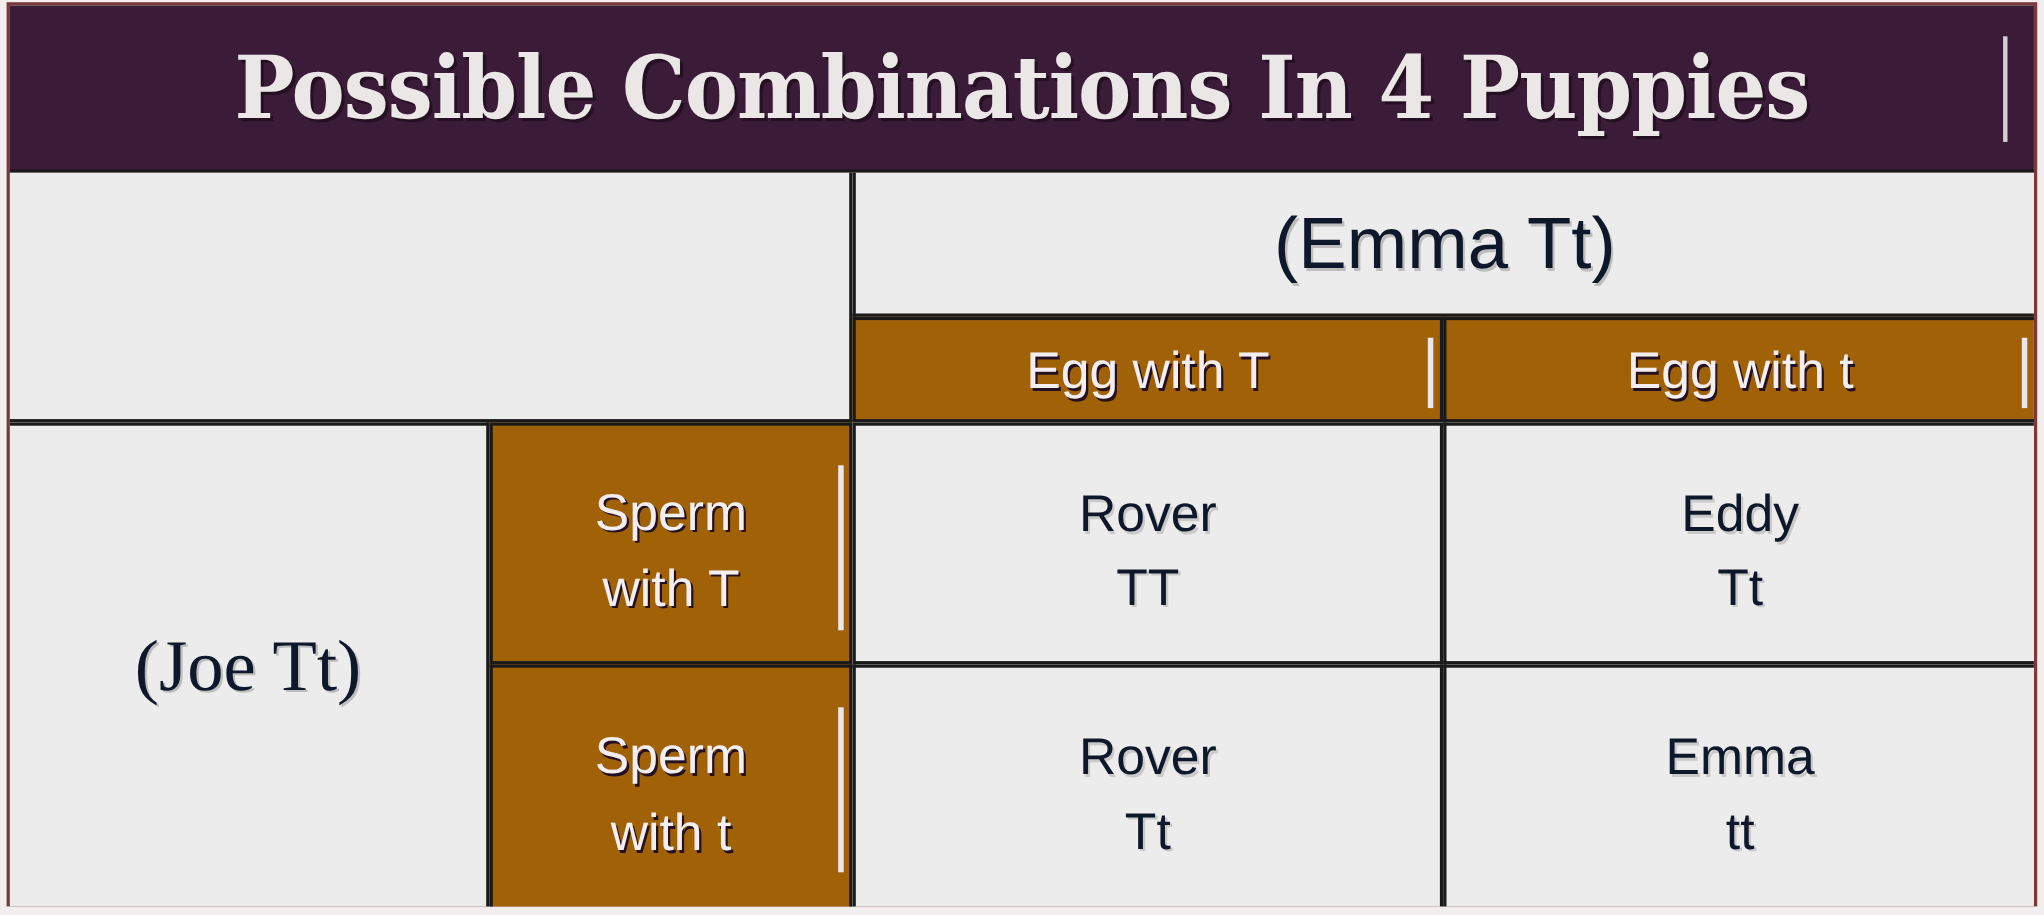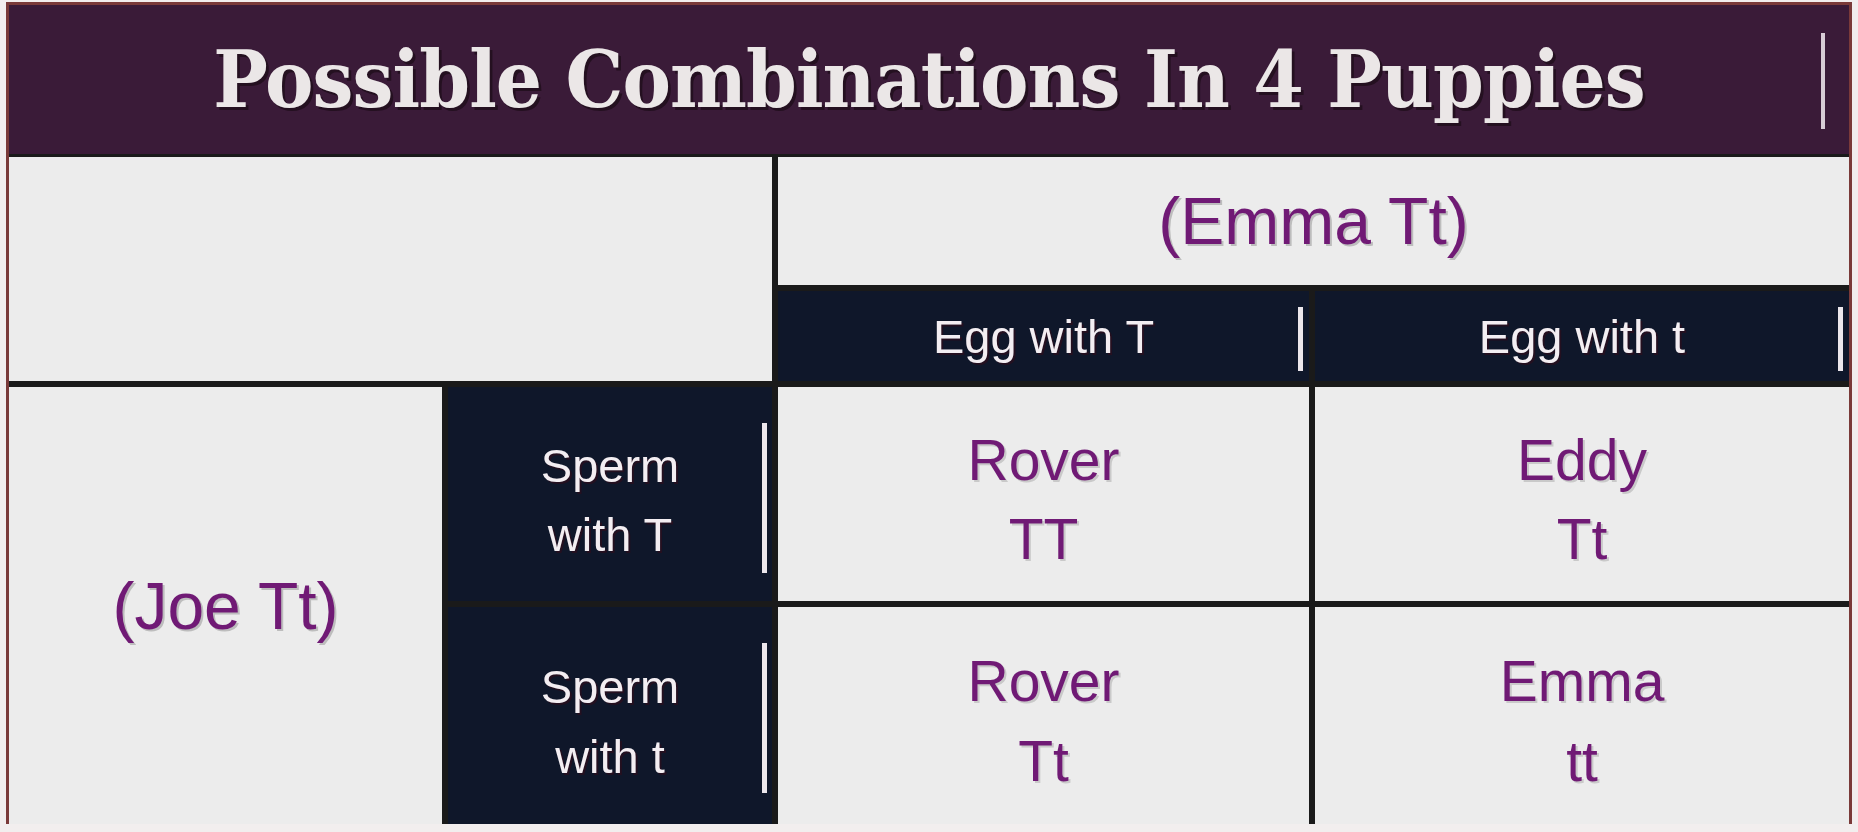--- a/index.html
+++ b/index.html
@@ -72,24 +72,24 @@
 
   .cell {
     position: absolute;
     box-sizing: border-box;
     background: #ececec;
     border: 3px solid #1a1a1a;
     display: flex;
     align-items: center;
     justify-content: center;
     text-align: center;
-    color: #701a75;
+    color: #0f172a;
   }
   .cell.dark {
-    background: #0f172a;
+    background: #a16207;
     color: #f3eef2;
     text-align: center;
   }
 
   
   .tick {
     position: absolute;
     width: 5px;
     background: #ece7ec;
   }
@@ -128,20 +128,21 @@
   }
   #egg-t-lower-header .tick { right: 6px; top: 16px; height: 64px; }
 
   
   #father-label {
     left: 0; top: 227px;
     width: 436px; height: 440px;
     border-left: none; border-bottom: none;
     font-size: 66px;
     text-shadow: 2px 2px 0 #bdbdbd;
+    font-family: Liberation Serif, serif;
   }
 
   
   #sperm-t-header {
     left: 436px; top: 227px;
     width: 330px; height: 220px;
     font-size: 47px;
     line-height: 1.22;
     text-shadow: 2px 2px 0 #241020;
   }
@@ -152,21 +153,21 @@
     width: 330px; height: 220px;
     border-bottom: none;
     font-size: 47px;
     line-height: 1.22;
     text-shadow: 2px 2px 0 #241020;
   }
   #sperm-t-lower-header .tick { right: 5px; top: 36px; height: 150px; }
 
   
   .offspring {
-    font-size: 57px;
+    font-size: 47px;
     line-height: 1.18;
     text-shadow: 2px 2px 0 #c9c9c9;
     justify-content: center;
   }
   #offspring-0-0 { left: 766px;  top: 227px; width: 537px; height: 220px; }
   #offspring-0-1 { left: 1303px; top: 227px; width: 537px; height: 220px; border-right: none; }
   #offspring-1-0 { left: 766px;  top: 447px; width: 537px; height: 220px; border-bottom: none; }
   #offspring-1-1 { left: 1303px; top: 447px; width: 537px; height: 220px; border-right: none; border-bottom: none; }
 
   .stack { display: block; margin-top: 12px; }

